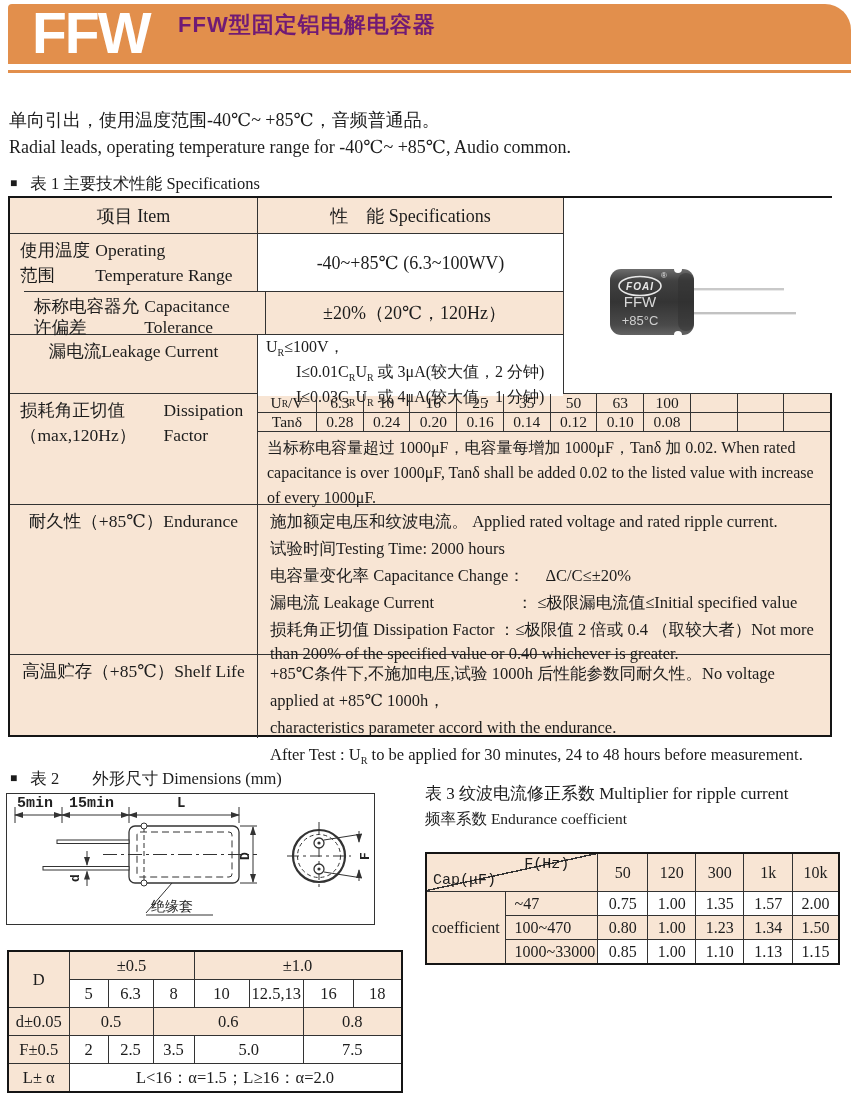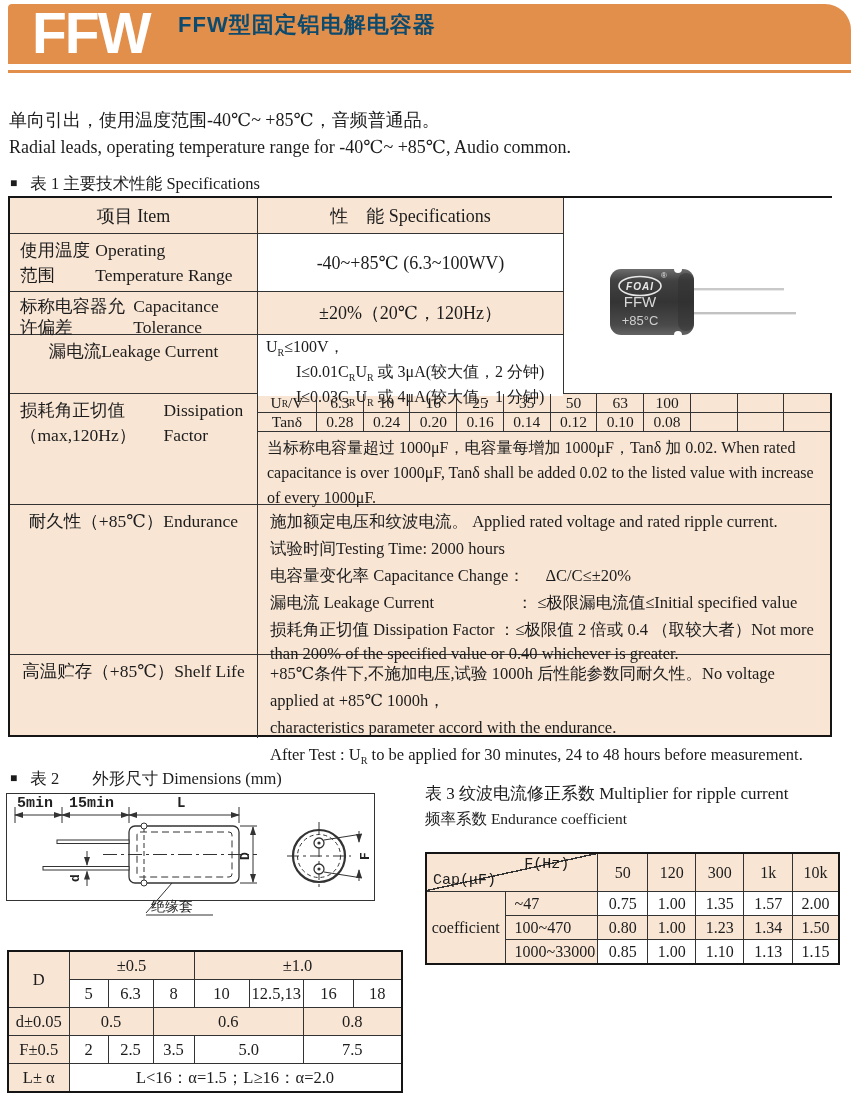--- a/index.html
+++ b/index.html
@@ -5,21 +5,21 @@
   html,body{margin:0;padding:0;background:#fff;}
   .page{position:relative;width:859px;height:1119px;background:#ffffff;overflow:hidden;
         font-family:"Liberation Serif","DejaVu Serif",serif;color:#1c1c1c;}
   sub{font-size:62%;}
 
   
   .hdr{position:absolute;left:8px;top:4px;width:843px;height:60px;background:#E28F4C;
        border-radius:4px 26px 0 0;}
   .hdr-ffw{position:absolute;left:24px;top:-4px;font-family:"Liberation Sans",sans-serif;
            font-weight:bold;font-size:57px;color:#fff;letter-spacing:-2px;}
-  .hdr-titles{position:absolute;left:170px;top:6px;color:#0c4a6e;font-family:"Liberation Sans",sans-serif;}
+  .hdr-titles{position:absolute;left:170px;top:6px;color:#701a75;font-family:"Liberation Sans",sans-serif;}
   .hdr-cn{font-size:22px;font-weight:bold;letter-spacing:1px;}
   .hdr-en{font-size:14px;font-weight:bold;margin-top:4px;}
   .rule{position:absolute;left:8px;top:70px;width:843px;height:3px;background:#E28F4C;}
 
   .intro{position:absolute;left:9px;top:107px;font-size:18px;line-height:27px;}
   .sec{position:absolute;font-size:16.5px;}
   .sq{font-size:12px;margin-right:13px;vertical-align:2px;}
 
   
   .t1{position:absolute;left:8px;top:196px;width:824px;height:541px;border:2px solid #151515;
@@ -40,21 +40,21 @@
   .dright{flex:1;display:flex;flex-direction:column;}
   .dlab{width:58px;display:flex;align-items:center;justify-content:center;font-size:15.5px;}
   .dc{flex:1;display:flex;align-items:center;justify-content:center;font-size:15.5px;
       border-left:1.5px solid #333;}
   .note{font-size:16px;line-height:25px;padding:3px 9px;flex:1;}
   .vtext{flex:1;padding:5px 12px;font-size:16.5px;}
   .vtext.endu div{line-height:24px;margin-bottom:3px;}
   .vtext.shelf div{line-height:27px;}
 
   
-  .dwg-box{position:absolute;left:6px;top:793px;width:369px;height:108px;border:1.5px solid #333;
+  .dwg-box{position:absolute;left:6px;top:793px;width:369px;height:132px;border:1.5px solid #333;
            box-sizing:border-box;background:#fff;}
   .mono{font-family:"Liberation Mono","DejaVu Sans Mono",monospace;font-weight:bold;}
 
   
   .t3head{position:absolute;left:425px;top:782px;}
   .t3head .l1{font-size:17px;}
   .t3head .l2{font-size:15.5px;margin-top:4px;}
   table.grid{border-collapse:collapse;background:#fff;}
   table.grid td{border:1.5px solid #333;text-align:center;padding:0 2px;}
   .t3{position:absolute;left:425px;top:852px;font-size:16px;border:2.5px solid #151515;}
@@ -100,21 +100,21 @@
           <div class="c1 ctr">项目 Item</div>
           <div class="c2 ctr bl">性　能 Specifications</div>
         </div>
         <div class="fr bt" style="height:57px;">
           <div class="c1 lab">
             <div>使用温度范围</div>
             <div>Operating Temperature Range</div>
           </div>
           <div class="c2 ctr bl white">-40~+85℃ (6.3~100WV)</div>
         </div>
-        <div class="fr bt" style="height:42px;">
+        <div class="fr bt" style="height:42px;margin-left:14px;">
           <div class="c1 lab" style="line-height:21px;">
             <div>标称电容器允许偏差</div>
             <div>Capacitance Tolerance</div>
           </div>
           <div class="c2 ctr bl">±20%（20℃，120Hz）</div>
         </div>
         <div class="fr bt" style="height:61px;">
           <div class="c1 lab">
             <div>漏电流</div>
             <div>Leakage Current</div>

